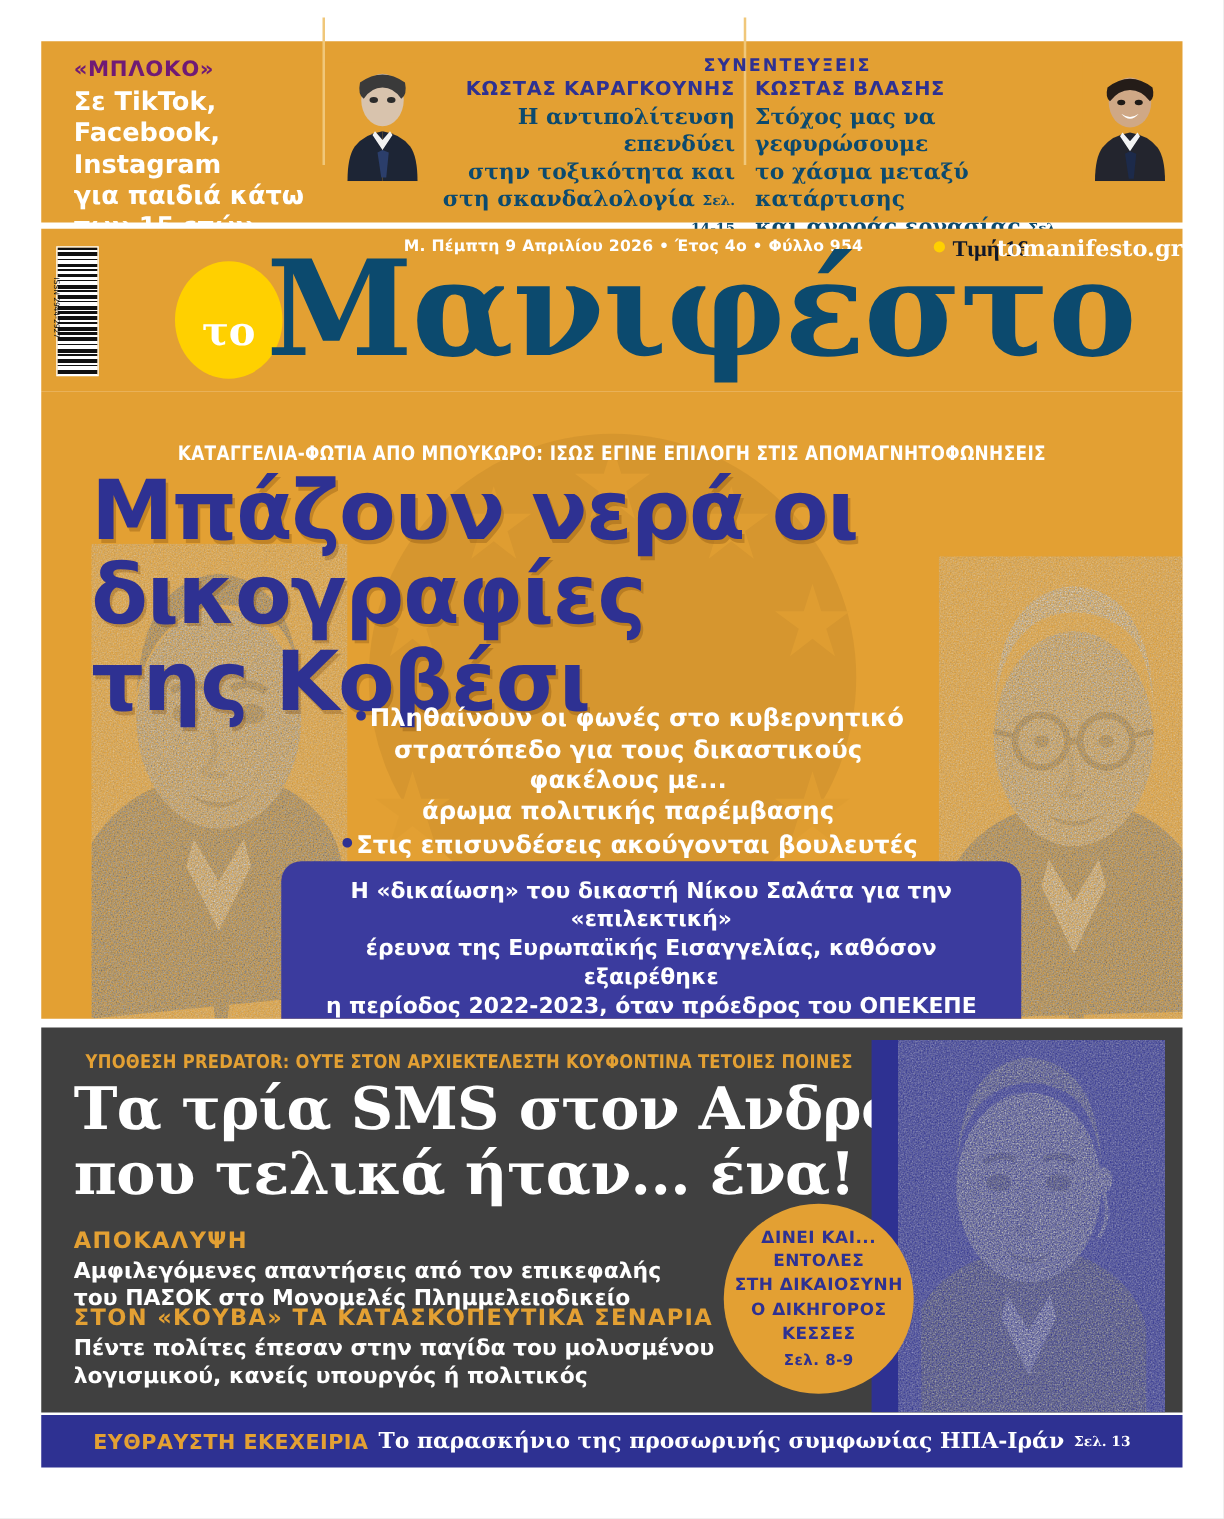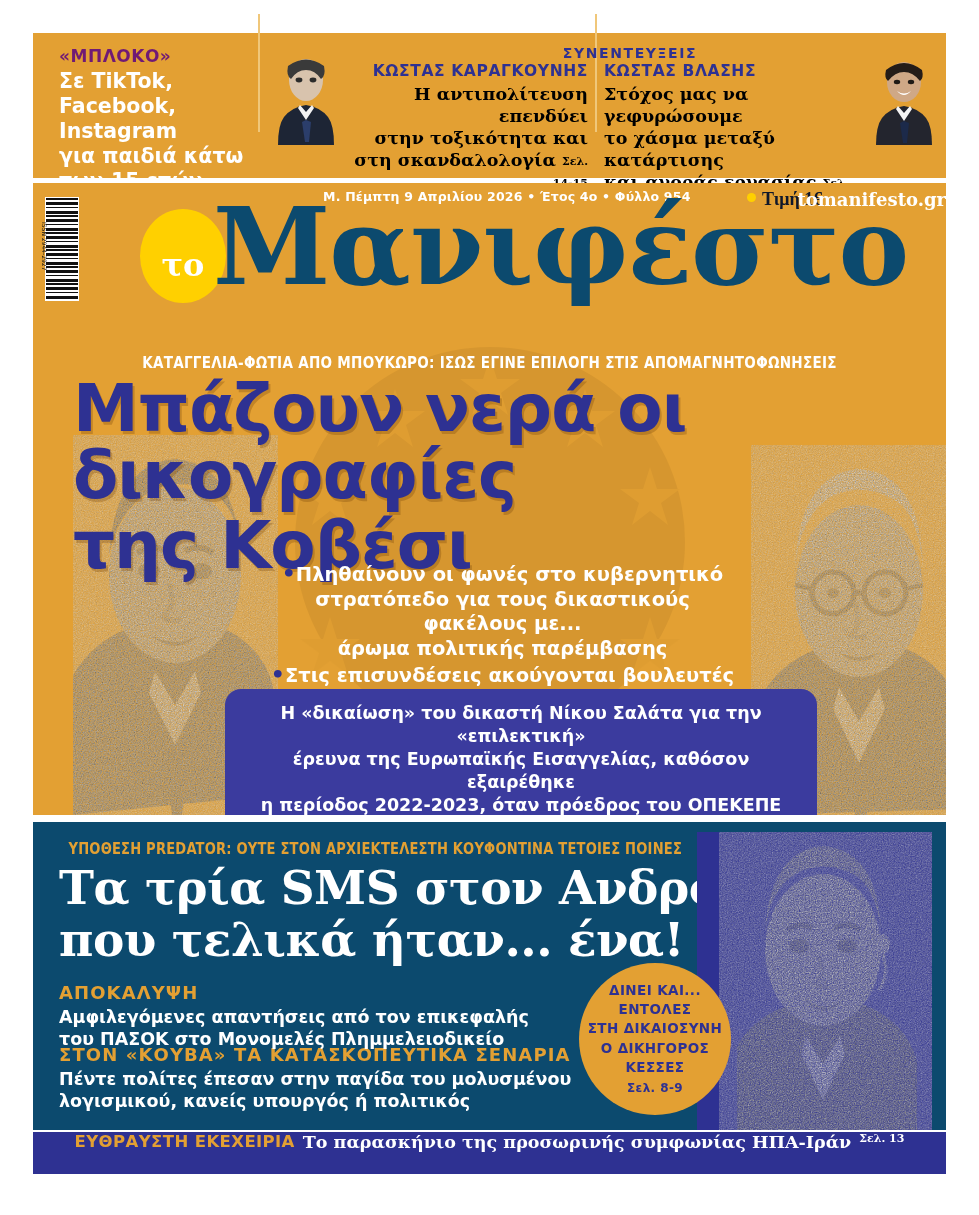--- a/index.html
+++ b/index.html
@@ -98,21 +98,21 @@
     font-size: 15.5px;
     font-weight: bold;
     letter-spacing: 0.6px;
     margin-bottom: 3px;
     font-family: "DejaVu Sans", sans-serif;
   }
   .iv-text {
     font-size: 17.5px;
     font-weight: bold;
     line-height: 1.26;
-    color: #000000;
+    color: #0c4a6e;
   }
 
   
   .masthead {
     position: absolute;
     left: 33px; top: 183px;
     width: 913px; height: 130px;
     background: #E3A033;
   }
   .barcode {
@@ -277,21 +277,21 @@
     overflow: hidden;
   }
   .portrait-left  { left: 40px;  top: 122px; width: 205px; height: 380px; }
   .portrait-right { left: 718px; top: 132px; width: 212px; height: 370px; }
 
   
   .main-blue {
     position: absolute;
     left: 33px; top: 822px;
     width: 913px; height: 308px;
-    background: #0c4a6e;
+    background: #404040;
     overflow: hidden;
   }
   .blue-kicker {
     position: absolute;
     left: 26px; top: 18px;
     color: #E3A033;
     font-size: 15px;
     font-weight: bold;
     letter-spacing: 0.2px;
     font-family: "DejaVu Sans Condensed", "DejaVu Sans", sans-serif;
@@ -358,21 +358,21 @@
     z-index: 4;
   }
 
   
   .footer-strip {
     position: absolute;
     left: 33px; top: 1132px;
     width: 913px; height: 42px;
     background: #2E3192;
     display: flex;
-    align-items: flex-start;
+    align-items: center;
     justify-content: center;
     gap: 8px;
     color: #ffffff;
     font-size: 17.5px;
     font-weight: bold;
     font-family: "DejaVu Serif", serif;
   }
   .footer-kicker {
     color: #E3A033;
     font-size: 16.5px;

